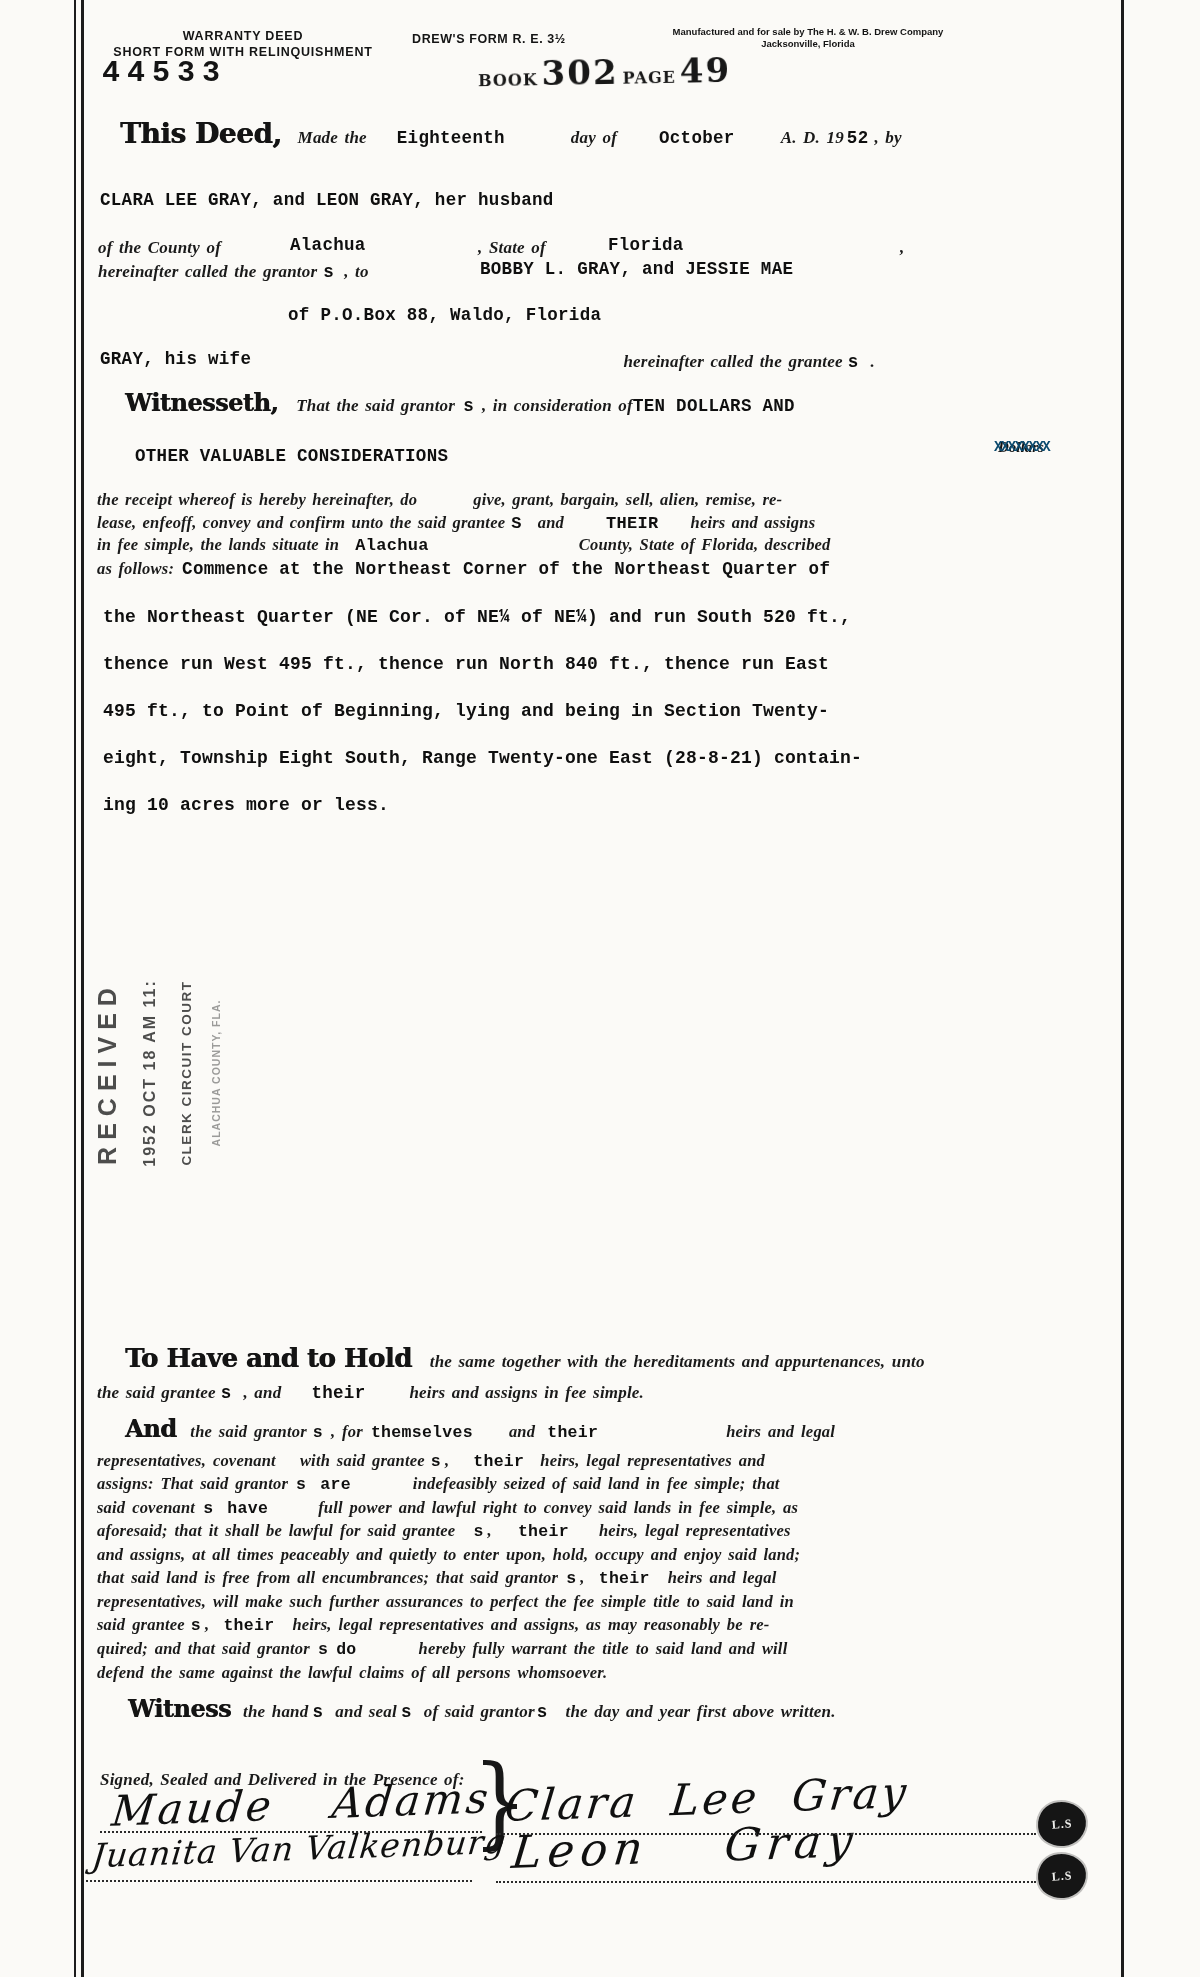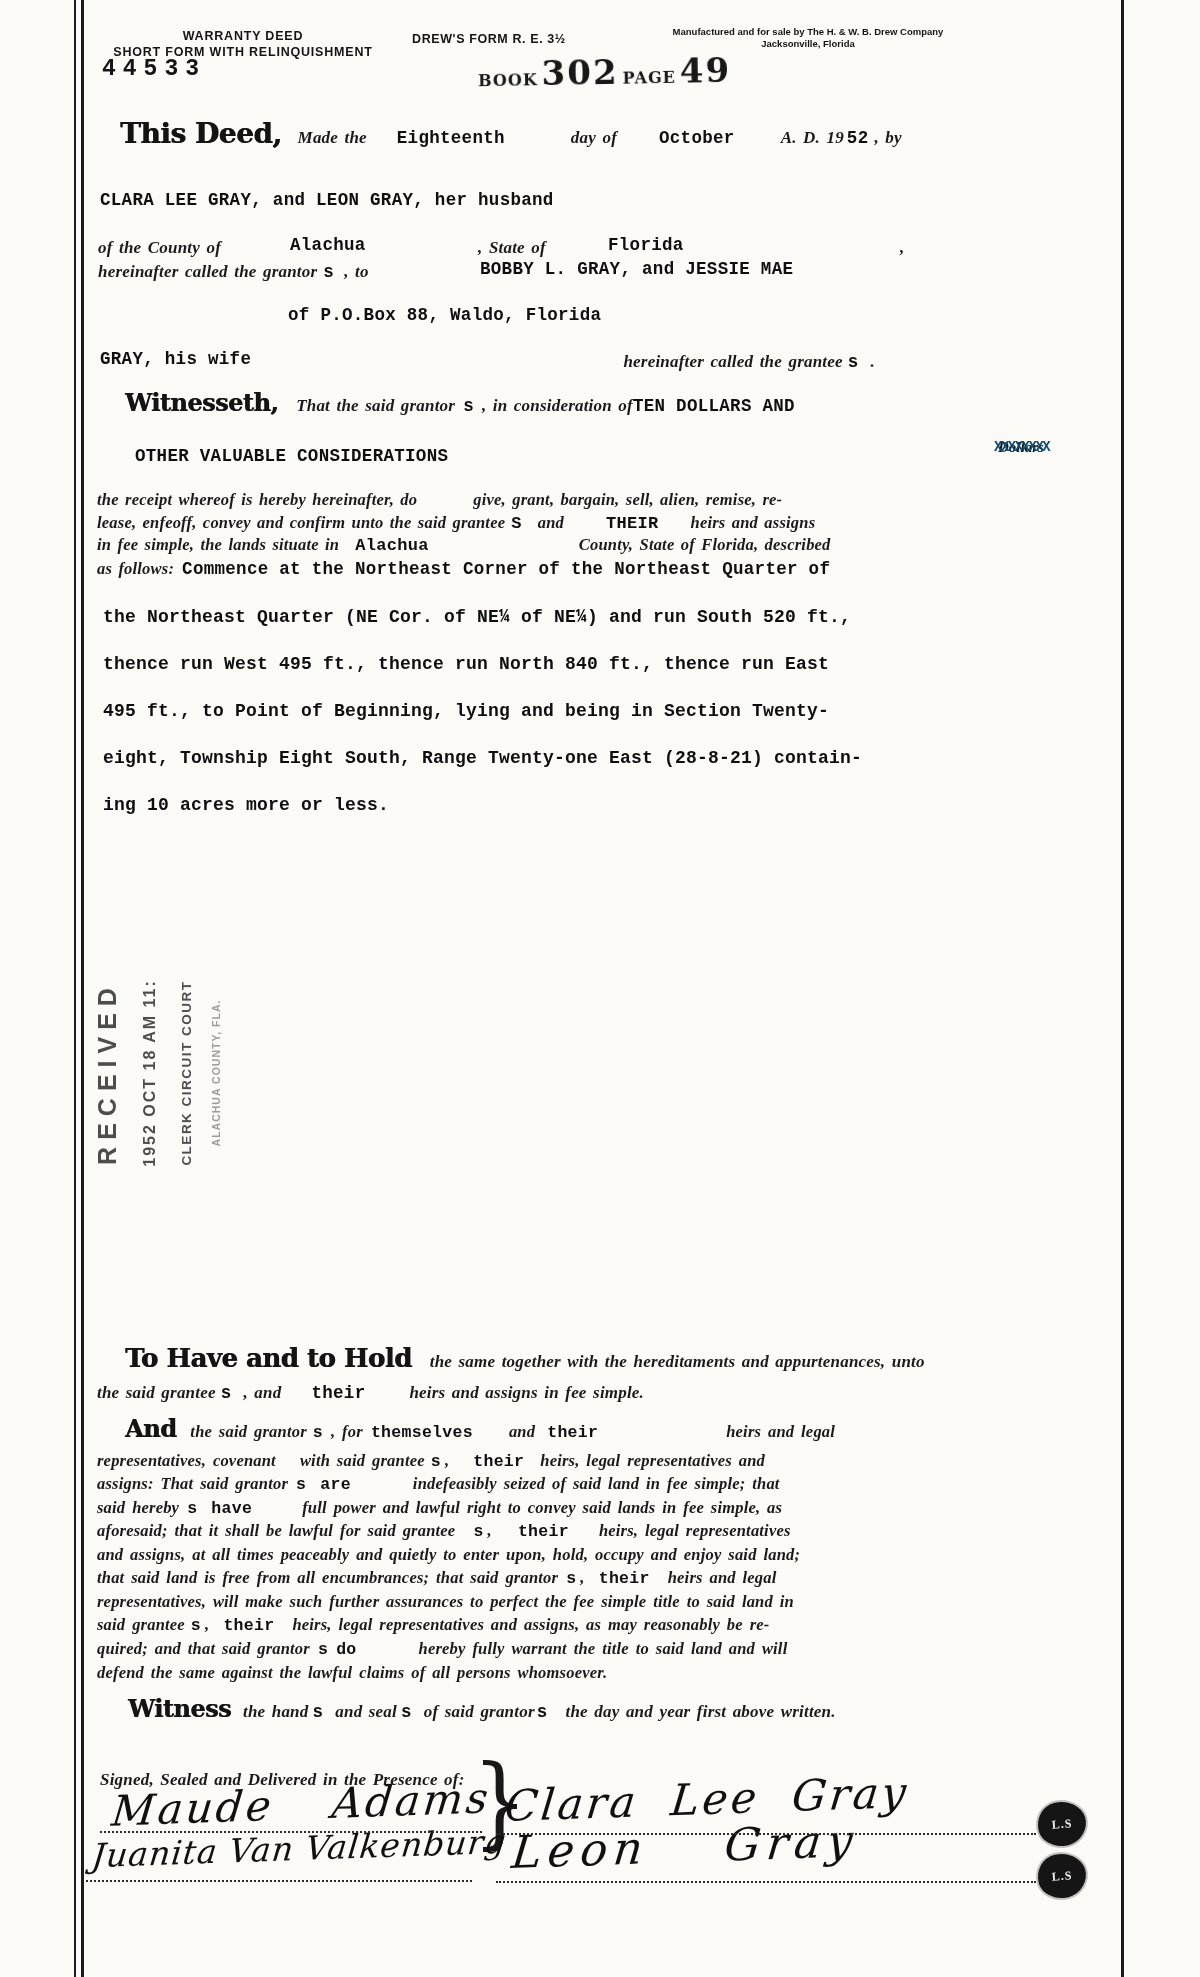--- a/index.html
+++ b/index.html
@@ -21,21 +21,21 @@
   .line{position:absolute;white-space:nowrap;line-height:30px;}
   .sans{font-family:"Liberation Sans",sans-serif;}
 
   
   #hdr-title{position:absolute;left:88px;top:28px;width:310px;text-align:center;
              font-weight:bold;font-size:12.5px;letter-spacing:.8px;line-height:16px;}
   #hdr-form{position:absolute;left:412px;top:32px;font-weight:bold;font-size:12.5px;letter-spacing:.6px;}
   #hdr-mfr{position:absolute;left:648px;top:26px;width:320px;text-align:center;
            font-size:9.5px;line-height:12px;font-weight:bold;}
   #instr-num{position:absolute;left:102px;top:56px;font-family:"Liberation Mono",monospace;
-             font-weight:bold;font-size:23px;letter-spacing:7px;}
+             font-weight:bold;font-size:30px;letter-spacing:7px;}
   #book-page{position:absolute;left:478px;top:52px;white-space:nowrap;transform:rotate(-1deg);
              color:#181818;filter:blur(.3px);}
   #book-page .lbl{font-family:"DejaVu Serif",serif;font-weight:bold;font-size:16px;letter-spacing:1px;}
   #book-page .num{font-family:"DejaVu Serif",serif;font-weight:bold;font-size:34px;letter-spacing:2px;}
 
   
   #opening{left:120px;top:116px;line-height:36px;}
   #opening .bl{font-size:28px;}
   #grantors-names{left:100px;top:185px;}
   #county-of{left:98px;top:233px;font-family:Liberation Serif, serif;}   #county-val{left:290px;top:230px;}
@@ -181,21 +181,21 @@
       <div class="s4">ALACHUA COUNTY, FLA.</div>
     </div>
   </div>
 
   <div class="line" id="habendum-1"><span class="bl" style="margin-right: 18px;">To Have and to Hold</span><span class="it">the same together with the hereditaments and appurtenances, unto</span></div>
   <div class="line" id="habendum-2"><span class="it" style="margin-right: 5px;">the said grantee</span><span class="tw" style="margin-right: 12px;">s</span><span class="it" style="margin-right: 30px;">, and</span><span class="tw" style="margin-right: 44px;">their</span><span class="it">heirs and assigns in fee simple.</span></div>
 
   <div class="cov" id="cov-0"><span class="bl" style="margin-right: 14px;">And</span><span class="it" style="margin-right: 6px;">the said grantor</span><span class="tw" style="margin-right: 8px;">s</span><span class="it" style="margin-right: 8px;">, for</span><span class="tw" style="margin-right: 36px;">themselves</span><span class="it" style="margin-right: 12px;">and</span><span class="tw" style="margin-right: 128px;">their</span><span class="it">heirs and legal</span></div>
   <div class="cov" id="cov-1"><span class="it" style="margin-right: 24px;">representatives, covenant</span><span class="it" style="margin-right: 6px;">with said grantee</span><span class="tw" style="margin-right: 4px;">s</span><span class="it" style="margin-right: 24px;">,</span><span class="tw" style="margin-right: 16px;">their</span><span class="it">heirs, legal representatives and</span></div>
   <div class="cov" id="cov-2"><span class="it" style="margin-right: 8px;">assigns: That said grantor</span><span class="tw" style="margin-right: 14px;">s</span><span class="tw" style="margin-right: 62px;">are</span><span class="it">indefeasibly seized of said land in fee simple; that</span></div>
-  <div class="cov" id="cov-3"><span class="it" style="margin-right: 8px;">said hereby</span><span class="tw" style="margin-right: 14px;">s</span><span class="tw" style="margin-right: 50px;">have</span><span class="it">full power and lawful right to convey said lands in fee simple, as</span></div>
+  <div class="cov" id="cov-3"><span class="it" style="margin-right: 8px;">said covenant</span><span class="tw" style="margin-right: 14px;">s</span><span class="tw" style="margin-right: 50px;">have</span><span class="it">full power and lawful right to convey said lands in fee simple, as</span></div>
   <div class="cov" id="cov-4"><span class="it" style="margin-right: 18px;">aforesaid; that it shall be lawful for said grantee</span><span class="tw" style="margin-right: 4px;">s</span><span class="it" style="margin-right: 26px;">,</span><span class="tw" style="margin-right: 30px;">their</span><span class="it">heirs, legal representatives</span></div>
   <div class="cov" id="cov-5"><span class="it">and assigns, at all times peaceably and quietly to enter upon, hold, occupy and enjoy said land;</span></div>
   <div class="cov" id="cov-6"><span class="it" style="margin-right: 8px;">that said land is free from all encumbrances; that said grantor</span><span class="tw" style="margin-right: 4px;">s</span><span class="it" style="margin-right: 14px;">,</span><span class="tw" style="margin-right: 18px;">their</span><span class="it">heirs and legal</span></div>
   <div class="cov" id="cov-7"><span class="it">representatives, will make such further assurances to perfect the fee simple title to said land in</span></div>
   <div class="cov" id="cov-8"><span class="it" style="margin-right: 6px;">said grantee</span><span class="tw" style="margin-right: 4px;">s</span><span class="it" style="margin-right: 14px;">,</span><span class="tw" style="margin-right: 18px;">their</span><span class="it">heirs, legal representatives and assigns, as may reasonably be re-</span></div>
   <div class="cov" id="cov-9"><span class="it" style="margin-right: 8px;">quired; and that said grantor</span><span class="tw" style="margin-right: 8px;">s</span><span class="tw" style="margin-right: 62px;">do</span><span class="it">hereby fully warrant the title to said land and will</span></div>
   <div class="cov" id="cov-10"><span class="it">defend the same against the lawful claims of all persons whomsoever.</span></div>
 
   <div class="line" id="witness-line"><span class="bl" style="margin-right: 12px;">Witness</span><span class="it" style="margin-right: 4px;">the hand</span><span class="tw" style="margin-right: 12px;">s</span><span class="it" style="margin-right: 4px;">and seal</span><span class="tw" style="margin-right: 12px;">s</span><span class="it" style="margin-right: 2px;">of said grantor</span><span class="tw" style="margin-right: 18px;">s</span><span class="it">the day and year first above written.</span></div>
 

